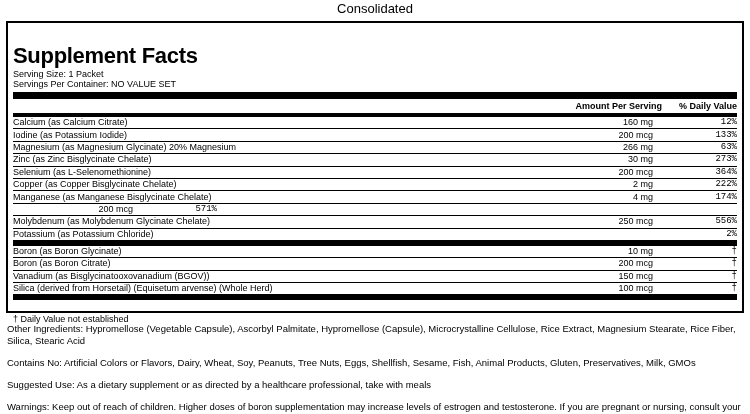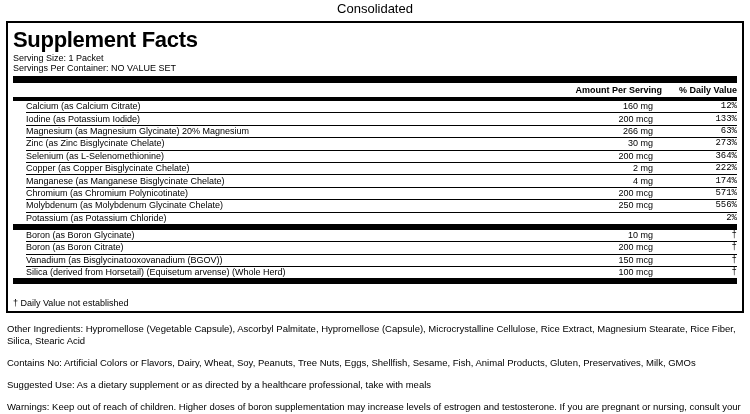--- a/index.html
+++ b/index.html
@@ -29,21 +29,21 @@
     box-sizing: border-box;
     height: 292px;
     background: #ffffff;
   }
 
   .facts-title {
     font-size: 22px;
     font-weight: bold;
     letter-spacing: -0.3px;
     line-height: 26px;
-    margin-top: 2px;
+    margin-top: 18px;
   }
 
   .serving-line {
     font-size: 9px;
     line-height: 10px;
   }
 
   .bar { background: #000000; width: 100%; }
   .bar-thick { height: 7px; margin-top: 3px; }
   .bar-med { height: 4px; }
@@ -61,21 +61,20 @@
 
   .rows { width: 100%; }
   .row {
     display: flex;
     align-items: center;
     height: 11.4px;
     border-bottom: 1px solid #000000;
     font-size: 9px;
     line-height: 11px;
     white-space: nowrap;
-    margin-left: 13px;
   }
   .rows .row:last-child { border-bottom: none; }
   .row .name { flex: 1; overflow: hidden; }
   .row .amount { width: 120px; text-align: right; }
   .row .dv { width: 84px; text-align: right; font-family: Liberation Mono, monospace; }
 
   .footnote {
     font-size: 9px;
     padding: 14px 0 6px 0;
     line-height: 10px;
@@ -146,21 +145,20 @@
     <span class="dv">222%</span>
   </div>
 
   <div class="row">
     <span class="name">Manganese (as Manganese Bisglycinate Chelate)</span>
     <span class="amount">4 mg</span>
     <span class="dv">174%</span>
   </div>
 
   <div class="row">
-    <span class="name">Chromium (as Chromium Polynicotinate)</span>
     <span class="amount">200 mcg</span>
     <span class="dv">571%</span>
   </div>
 
   <div class="row">
     <span class="name">Molybdenum (as Molybdenum Glycinate Chelate)</span>
     <span class="amount">250 mcg</span>
     <span class="dv">556%</span>
   </div>
 

